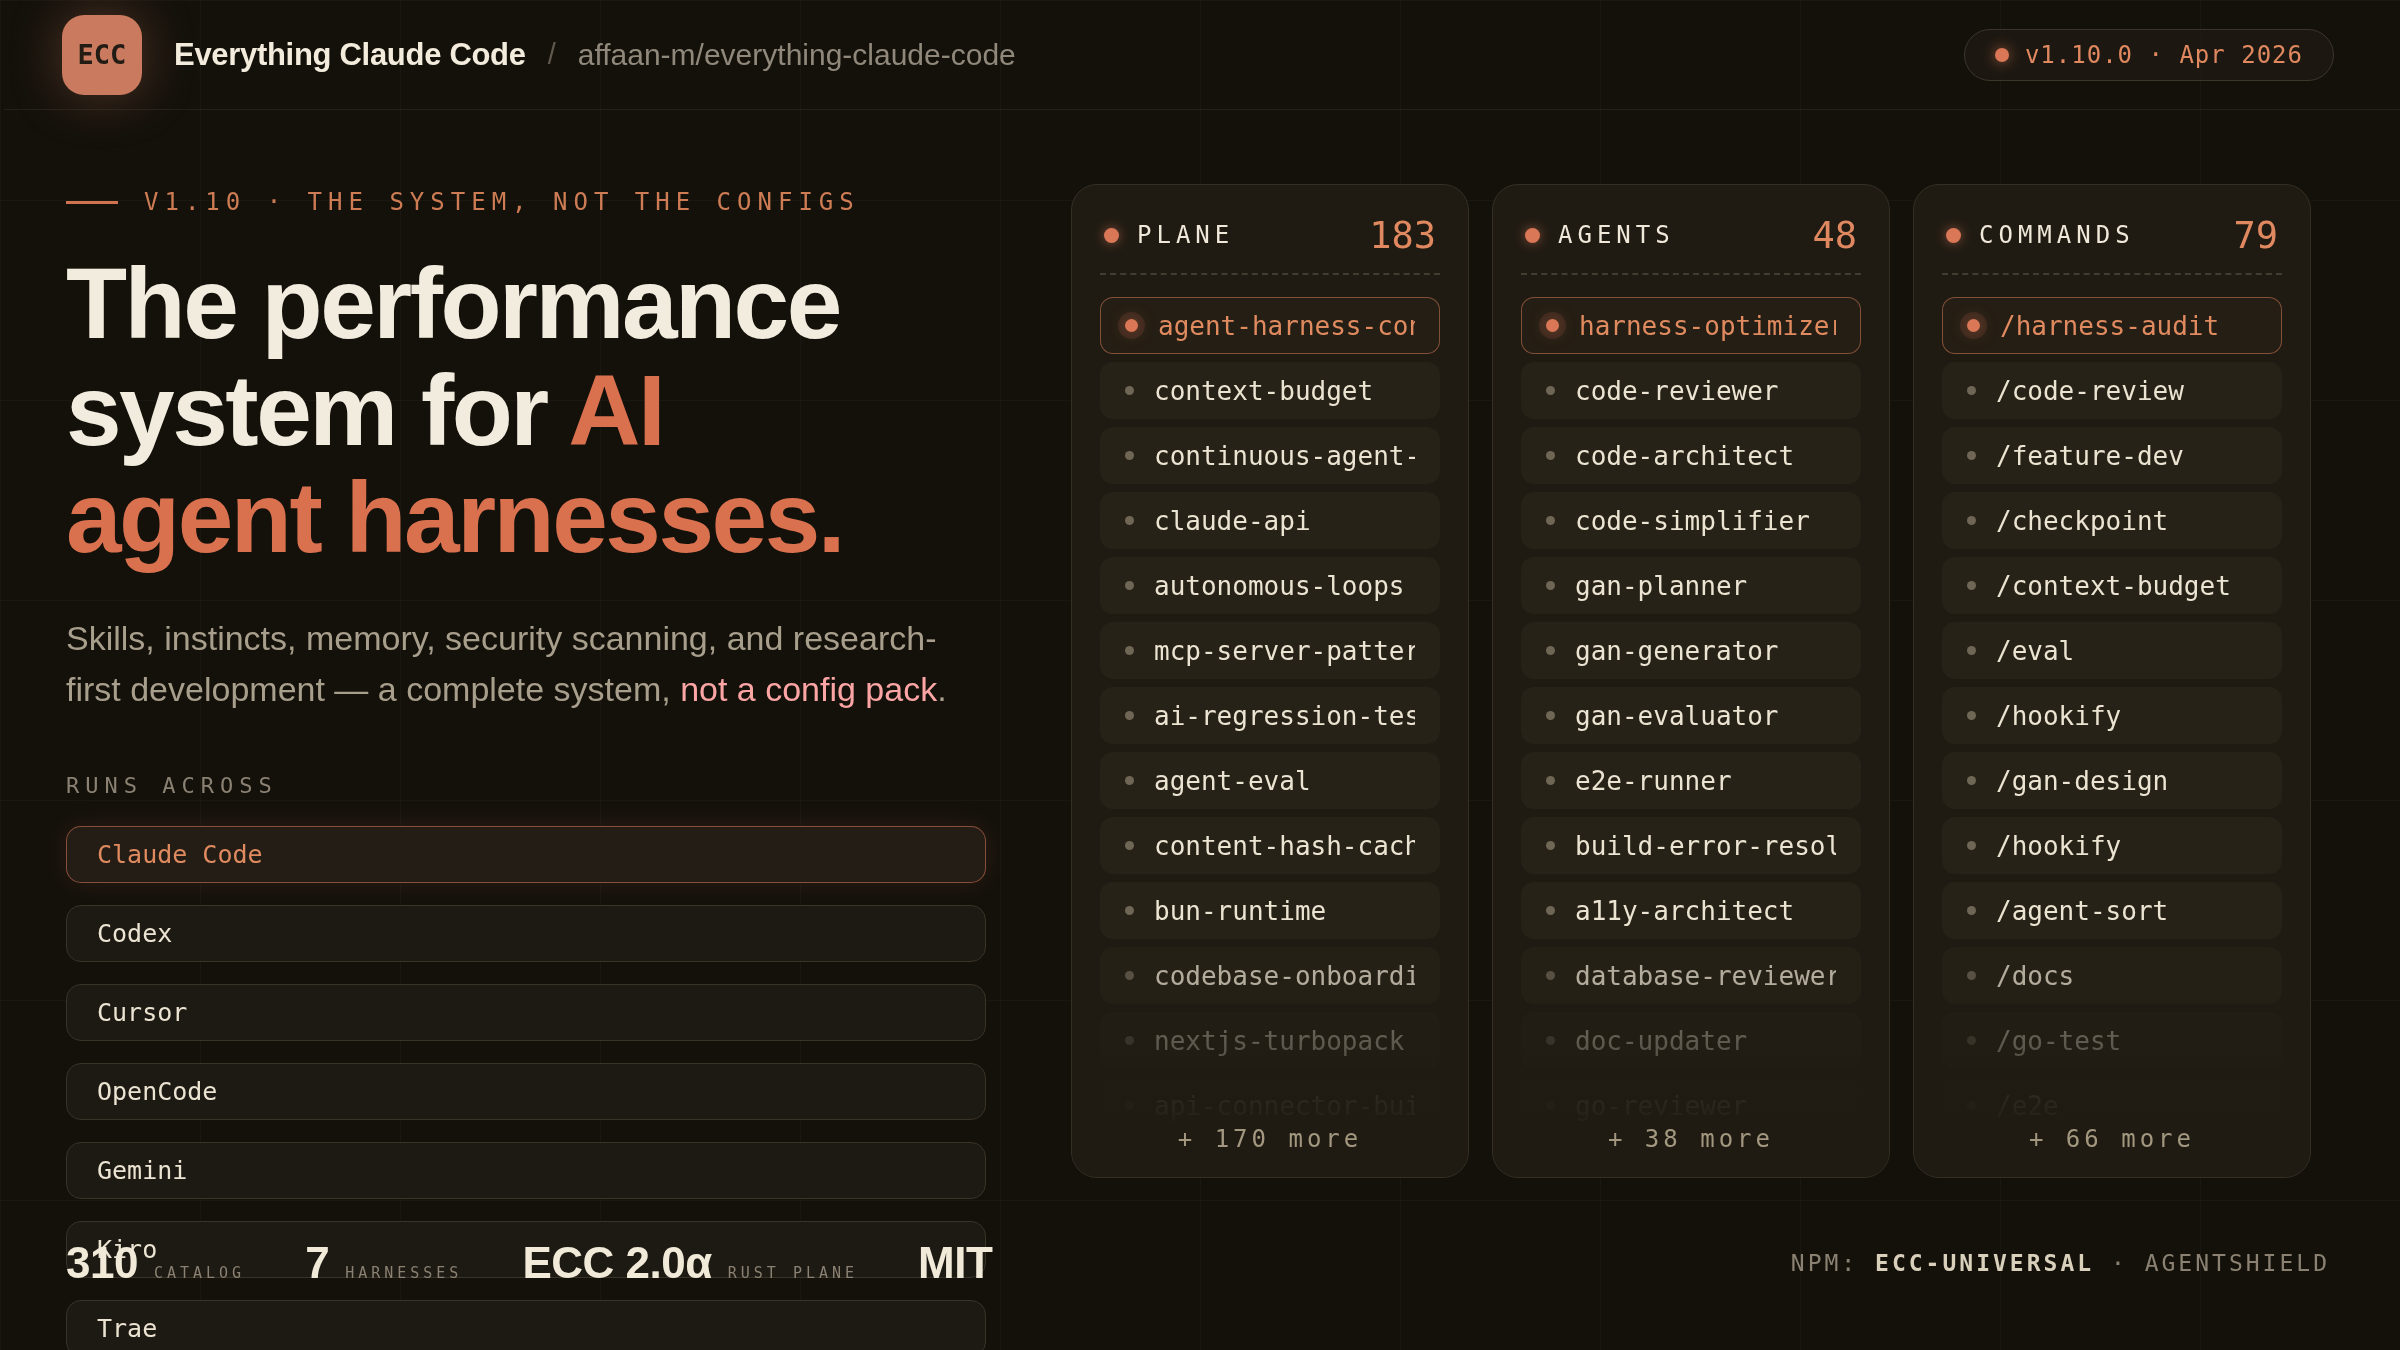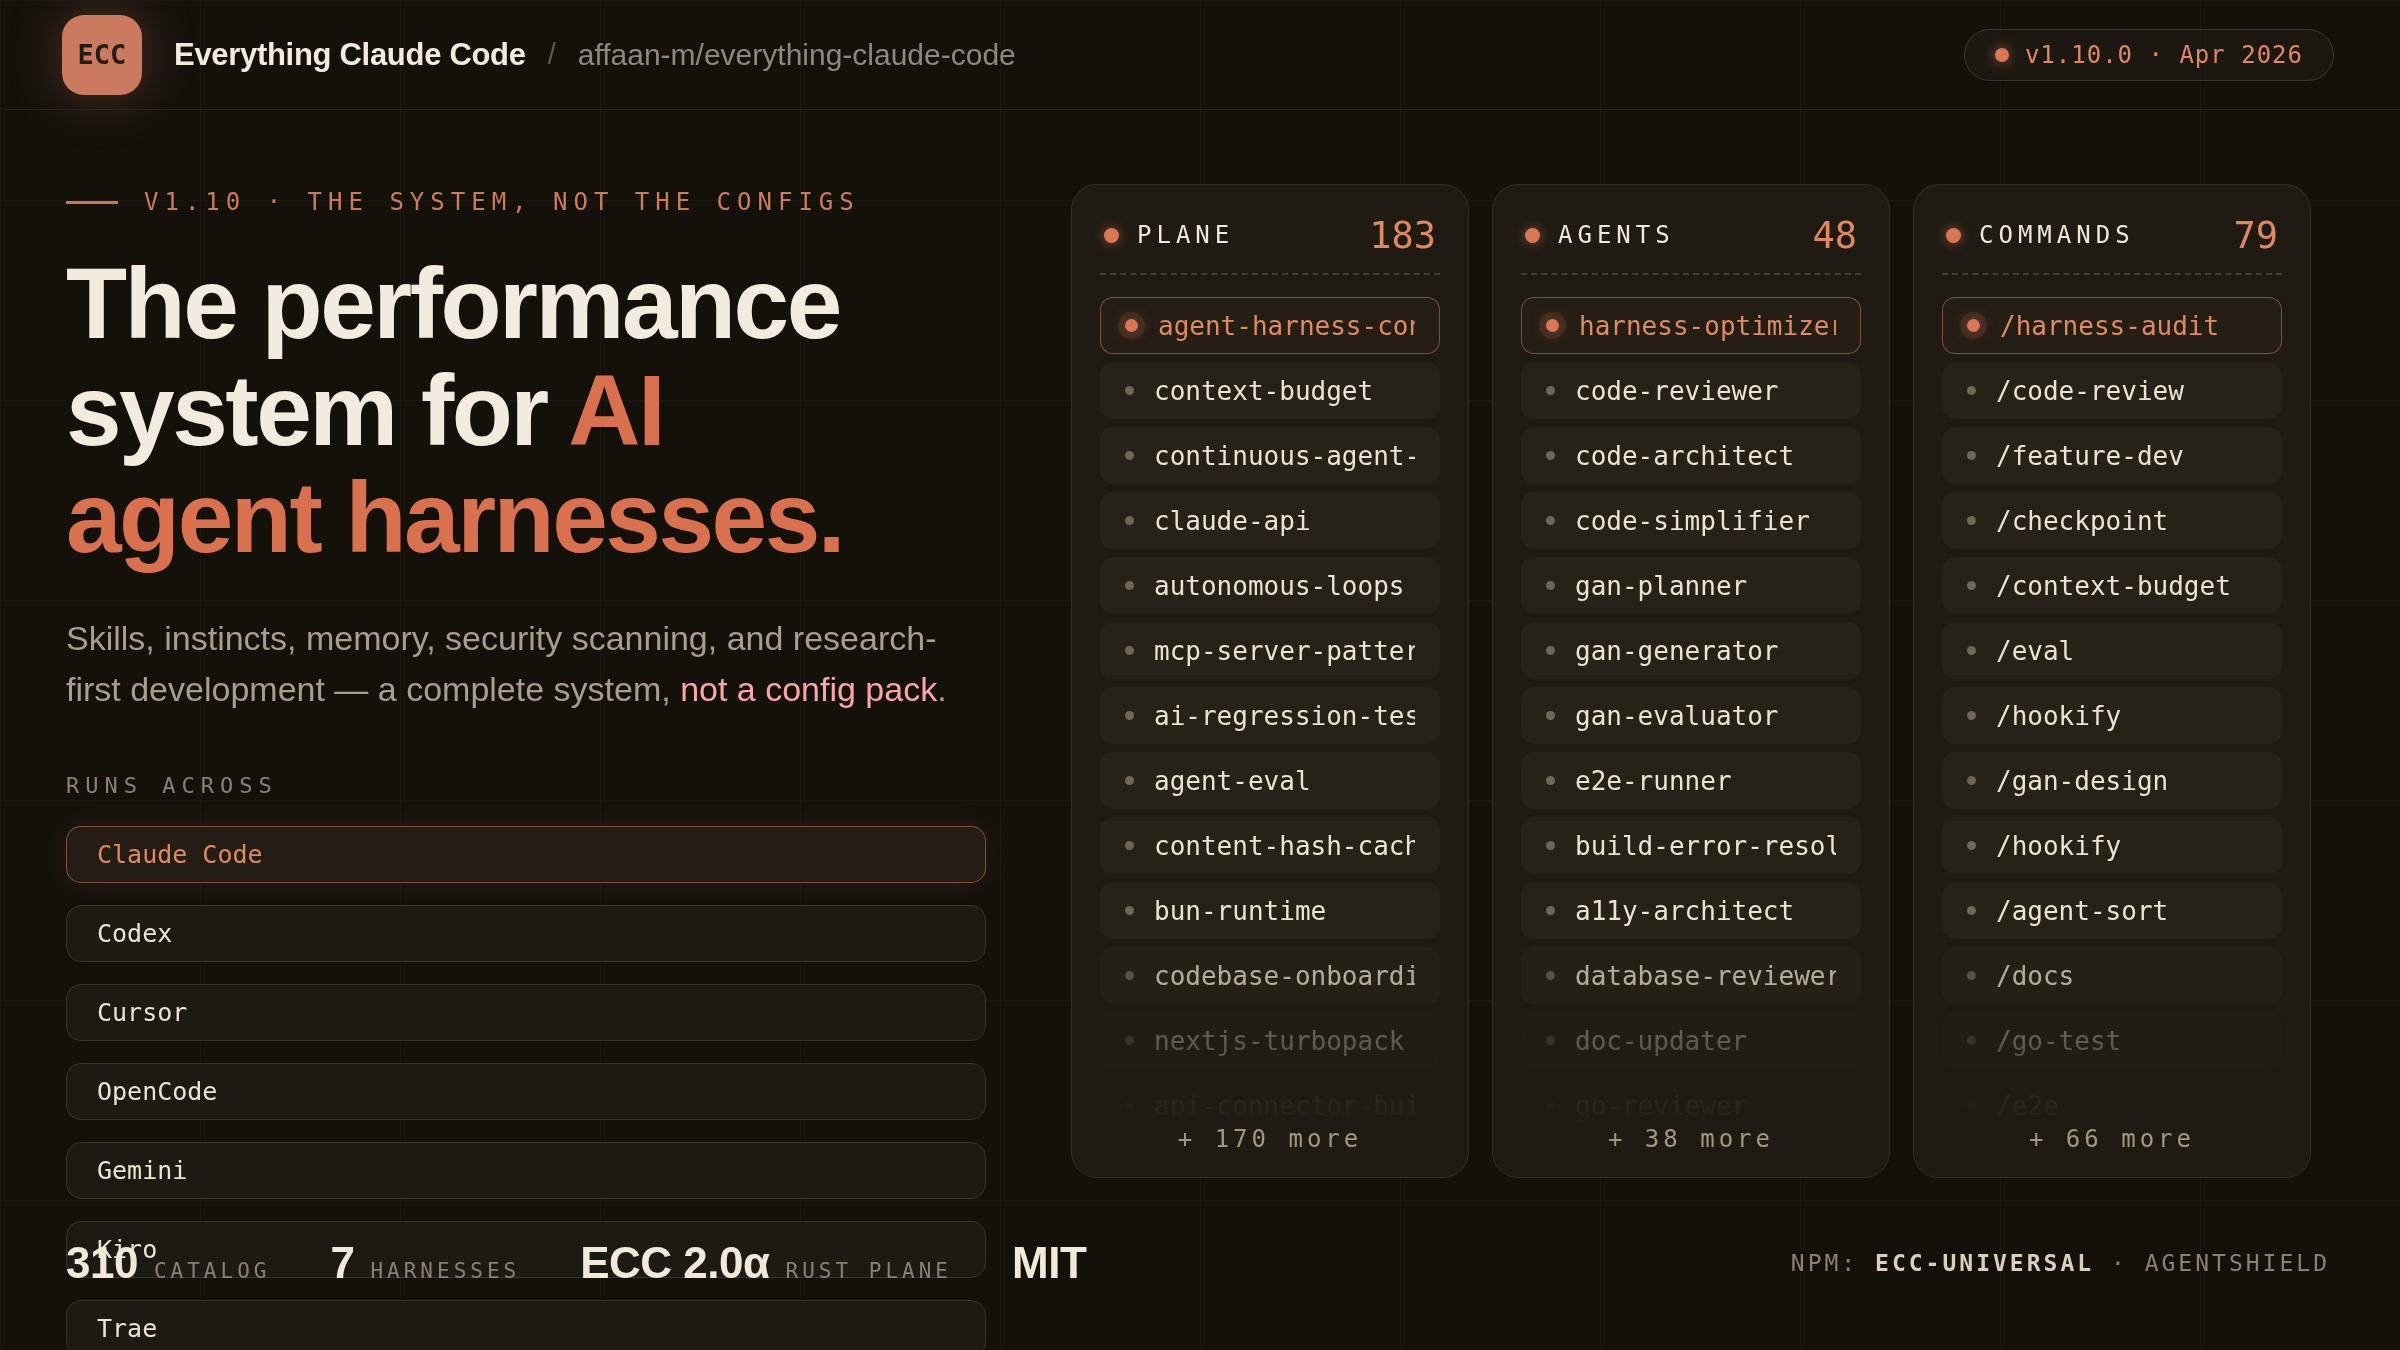--- a/index.html
+++ b/index.html
@@ -119,21 +119,21 @@
   }
 
   
   .app-footer {
     position:absolute; left:0; right:0; bottom:0; height:135px;
     display:flex; align-items:center; padding:0 70px 39px 66px;
   }
   .stats { display:flex; align-items:baseline; gap:60px; }
   .stat { display:flex; align-items:baseline; gap:16px; }
   .stat .sval { font-size:44px; font-weight:bold; color:#f1ead9; letter-spacing:-0.5px; }
-  .stat .slabel { font-size:21px; color:#8a8172; letter-spacing:4px; }
+  .stat .slabel { font-size:15px; color:#8a8172; letter-spacing:4px; }
   .npm-line { margin-left:auto; font-size:23px; letter-spacing:3px; color:#8a8172; }
   .npm-line .npm-val { color:#d9d0bc; font-weight:bold; }
 </style>
 </head>
 <body>
 
 <header class="app-header">
   <div class="logo">ECC</div>
   <div class="app-title">Everything Claude Code</div>
   <div class="crumb-sep">/</div>

